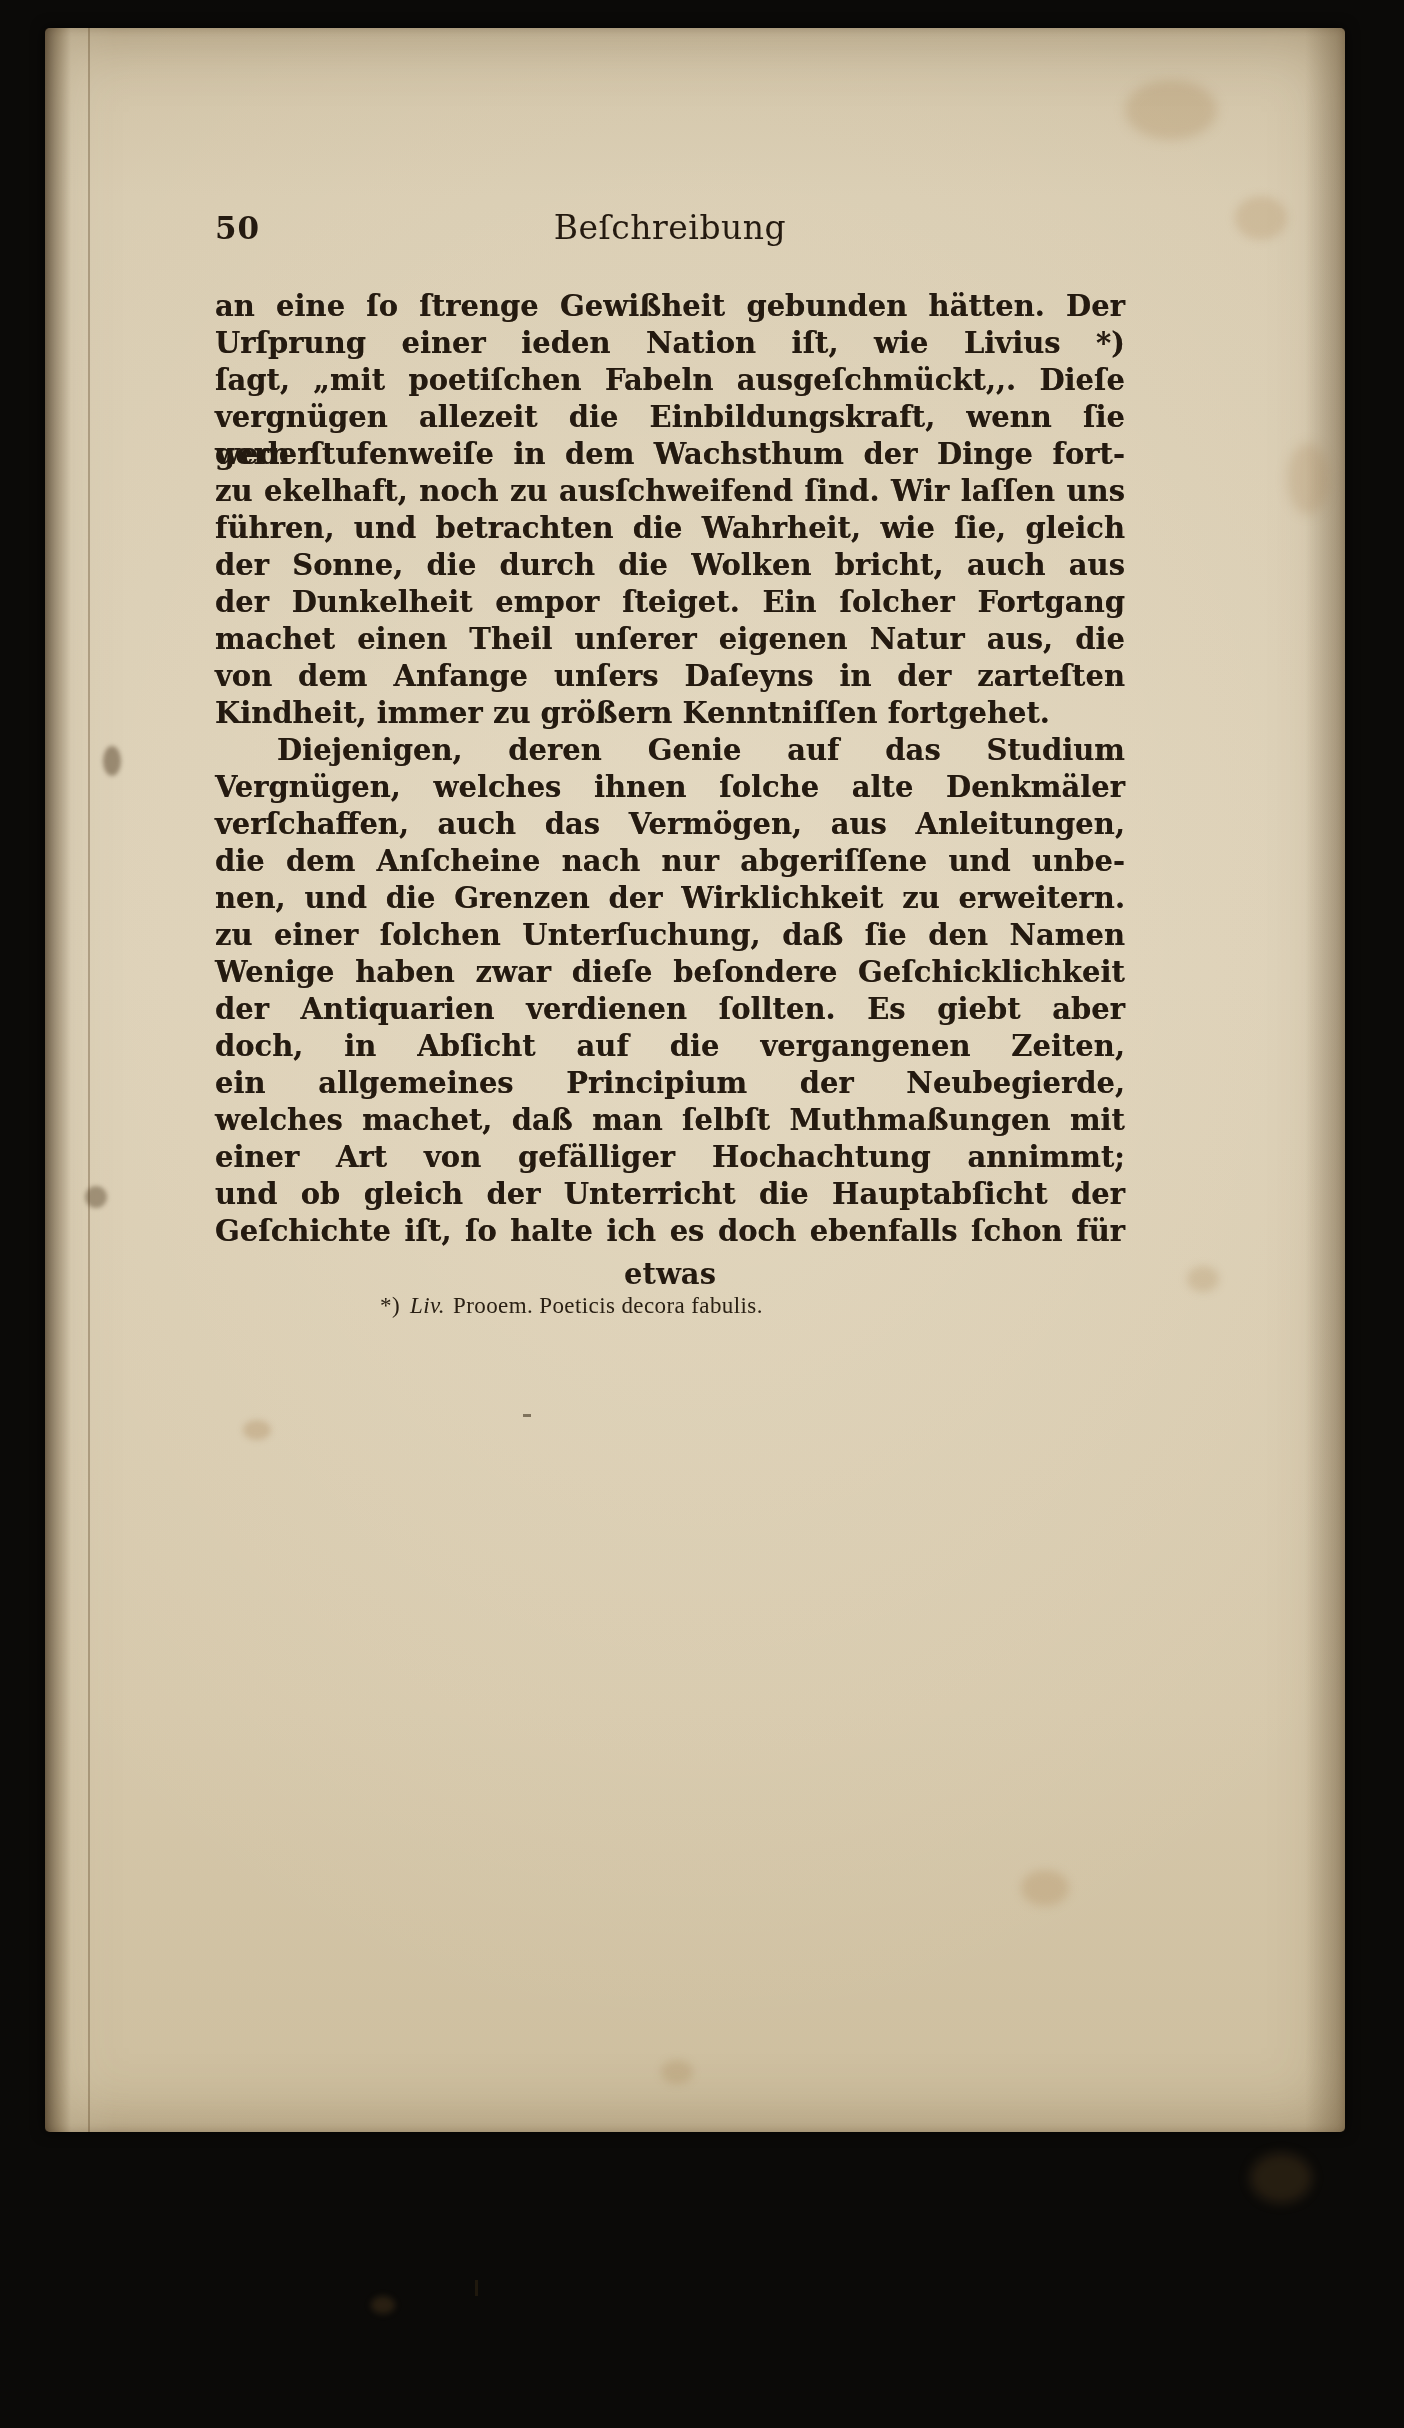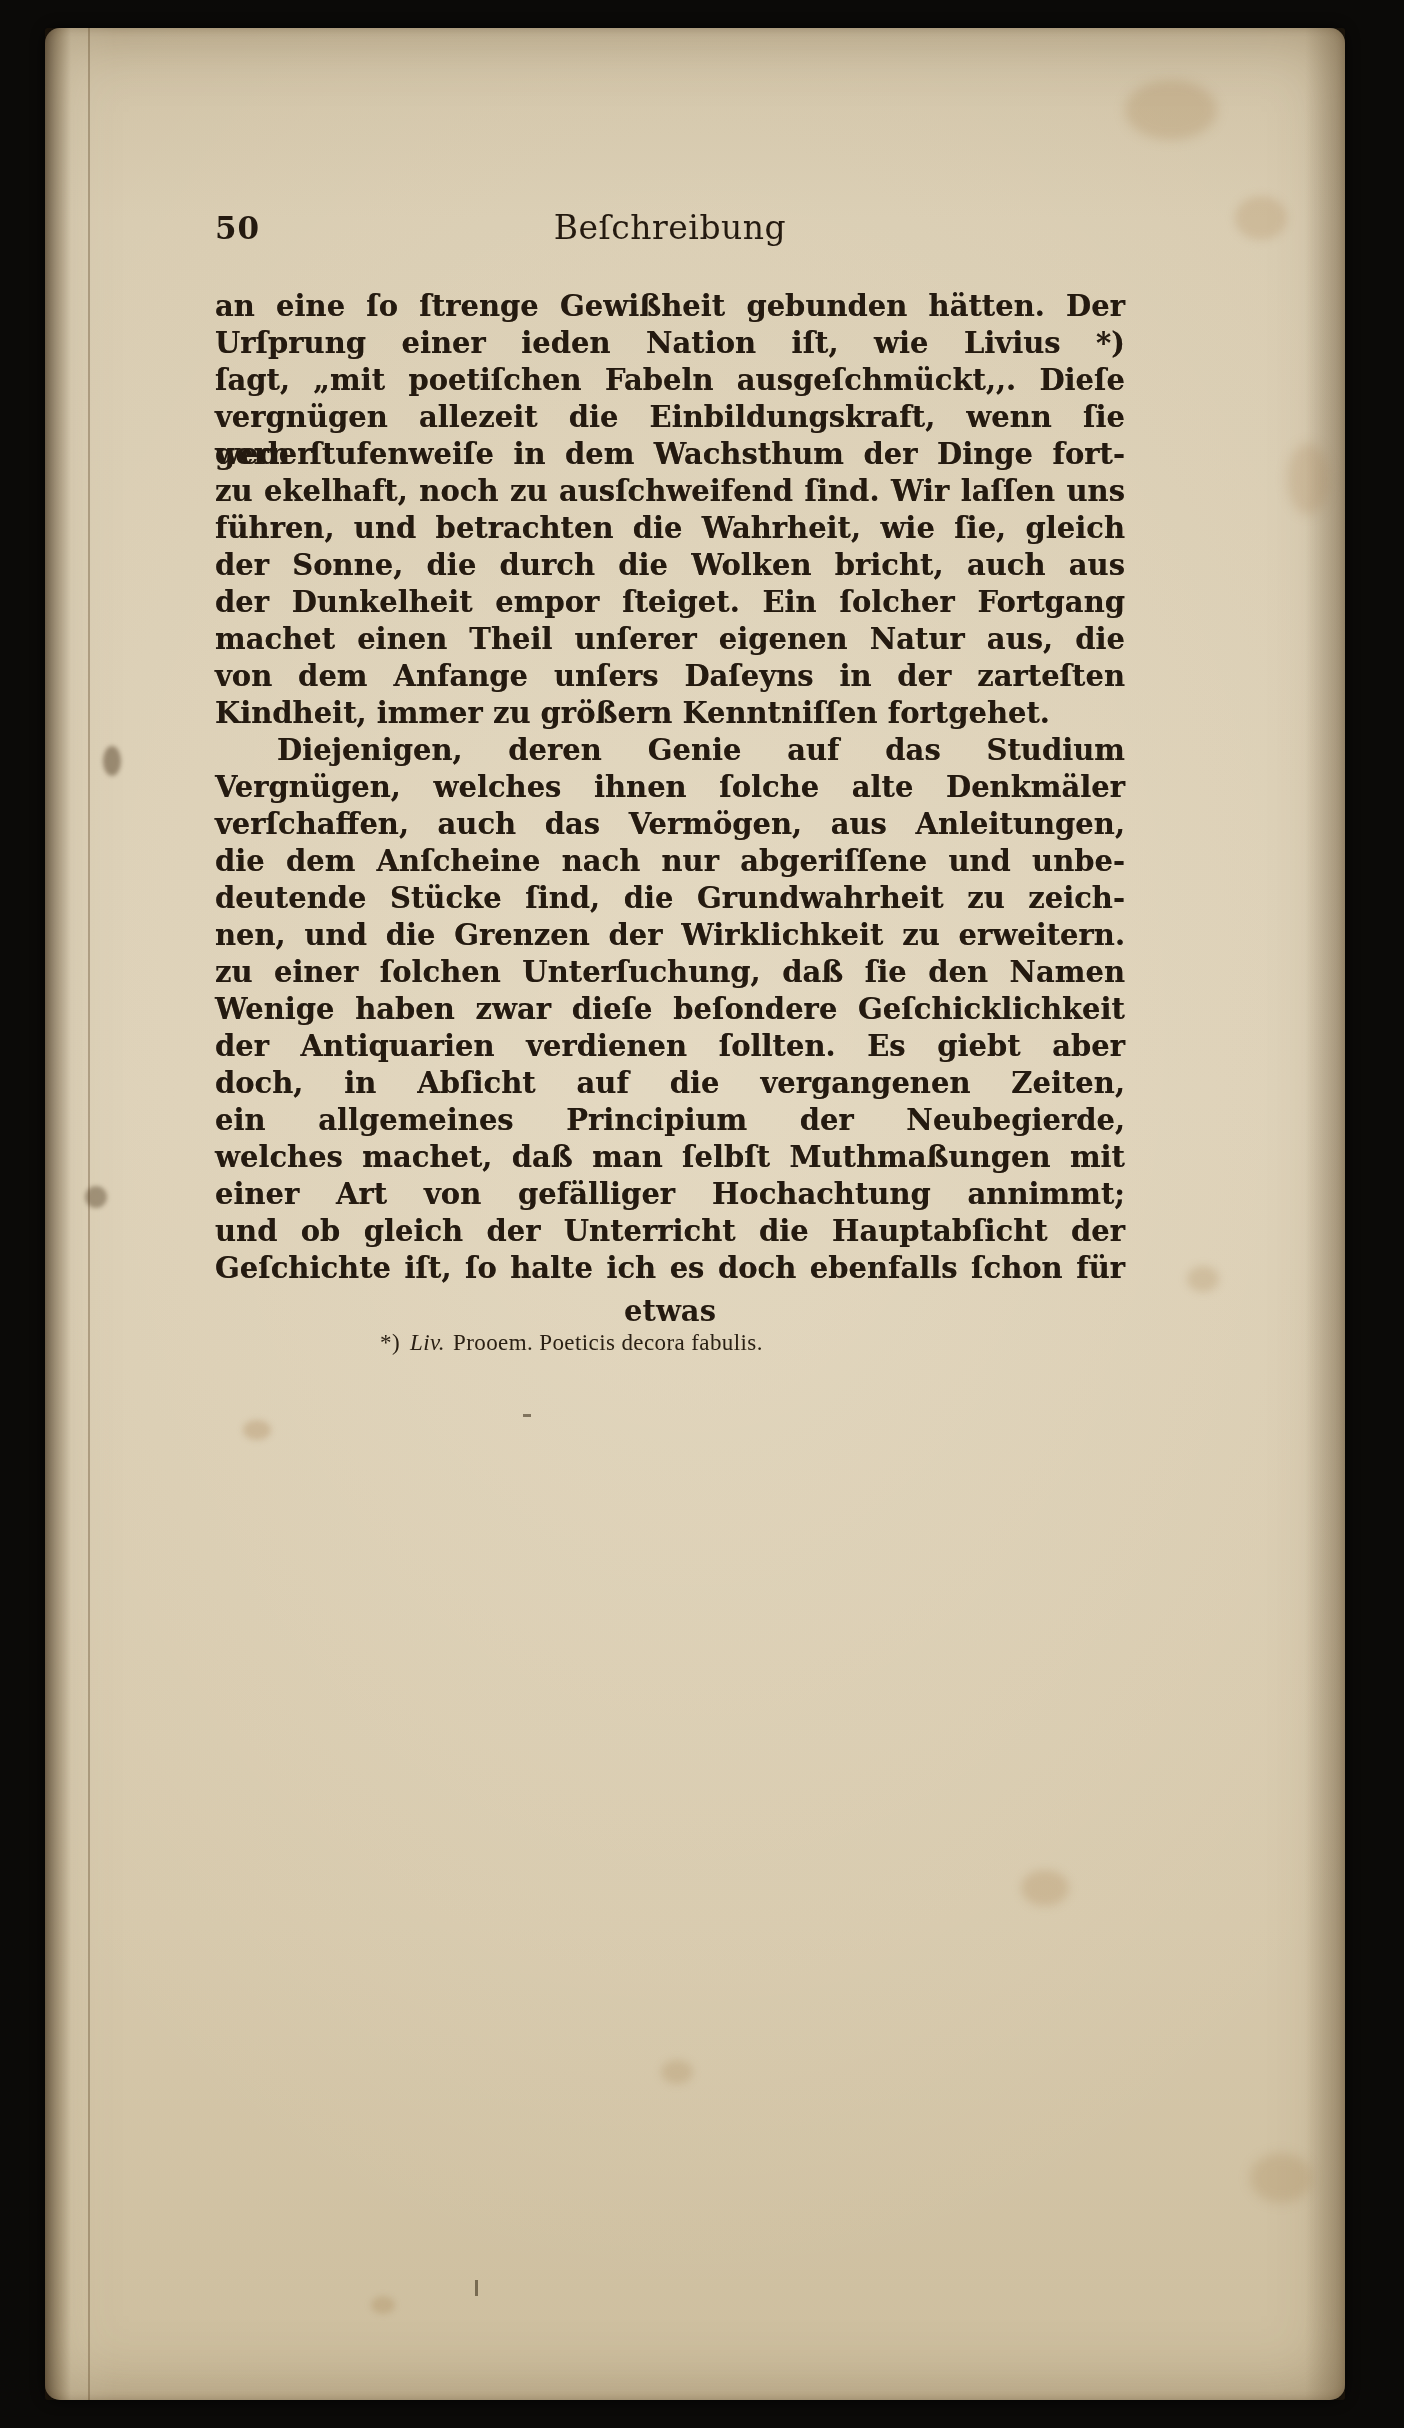--- a/index.html
+++ b/index.html
@@ -6,29 +6,29 @@
   body{
     width:1404px;height:2428px;
     background:#0b0a08;
     overflow:hidden;
     position:relative;
     font-family:"DejaVu Serif", serif;
   }
   .paper{
     position:absolute;
     left:45px;top:28px;
-    width:1300px;height:2372px;
+    width:1300px;height:2104px;
     background:
       radial-gradient(ellipse 120% 90% at 50% 42%, rgba(255,250,235,.25), rgba(0,0,0,0) 60%),
       linear-gradient(180deg,#cfc1a4 0%, #d8cbb0 8%, #dbceb4 45%, #d6c8ab 80%, #cdbe9e 100%);
     box-shadow:
       inset 0 0 70px rgba(88,64,30,.38),
       inset 0 0 8px rgba(60,40,20,.30),
       0 0 14px rgba(0,0,0,.8);
-    border-radius:15px;
+    border-radius:5px;
   }
   .gutter{
     position:absolute;left:0;top:0;bottom:0;width:70px;
     background:linear-gradient(90deg, rgba(40,26,10,.50) 0px, rgba(60,42,18,.22) 14px, rgba(255,250,230,.10) 26px, rgba(0,0,0,0) 70px);
     border-radius:3px 0 0 3px;
   }
   .edge-line{
     position:absolute;left:43px;top:0;bottom:0;width:2px;
     background:rgba(92,70,38,.35);
   }
@@ -112,21 +112,20 @@
         <div class="line just">führen, und betrachten die Wahrheit, wie ſie, gleich</div>
         <div class="line just">der Sonne, die durch die Wolken bricht, auch aus</div>
         <div class="line just">der Dunkelheit empor ſteiget.  Ein ſolcher Fortgang</div>
         <div class="line just">machet einen Theil unſerer eigenen Natur aus, die</div>
         <div class="line just">von dem Anfange unſers Daſeyns in der zarteſten</div>
         <div class="line">Kindheit, immer zu größern Kenntniſſen fortgehet.</div>
         <div class="line just indent">Diejenigen, deren Genie auf das Studium</div>
         <div class="line just">Vergnügen, welches ihnen ſolche alte Denkmäler</div>
         <div class="line just">verſchaffen, auch das Vermögen, aus Anleitungen,</div>
         <div class="line just">die dem Anſcheine nach nur abgeriſſene und unbe-</div>
-        <div class="line just">deutende Stücke ſind, die Grundwahrheit zu zeich-</div>
         <div class="line just">nen, und die Grenzen der Wirklichkeit zu erweitern.</div>
         <div class="line just">zu einer ſolchen Unterſuchung, daß ſie den Namen</div>
         <div class="line just">Wenige haben zwar dieſe beſondere Geſchicklichkeit</div>
         <div class="line just">der Antiquarien verdienen ſollten.  Es giebt aber</div>
         <div class="line just">doch, in Abſicht auf die vergangenen Zeiten,</div>
         <div class="line just">ein allgemeines Principium der Neubegierde,</div>
         <div class="line just">welches machet, daß man ſelbſt Muthmaßungen mit</div>
         <div class="line just">einer Art von gefälliger Hochachtung annimmt;</div>
         <div class="line just">und ob gleich der Unterricht die Hauptabſicht der</div>
         <div class="line just">Geſchichte iſt, ſo halte ich es doch ebenfalls ſchon für</div>

